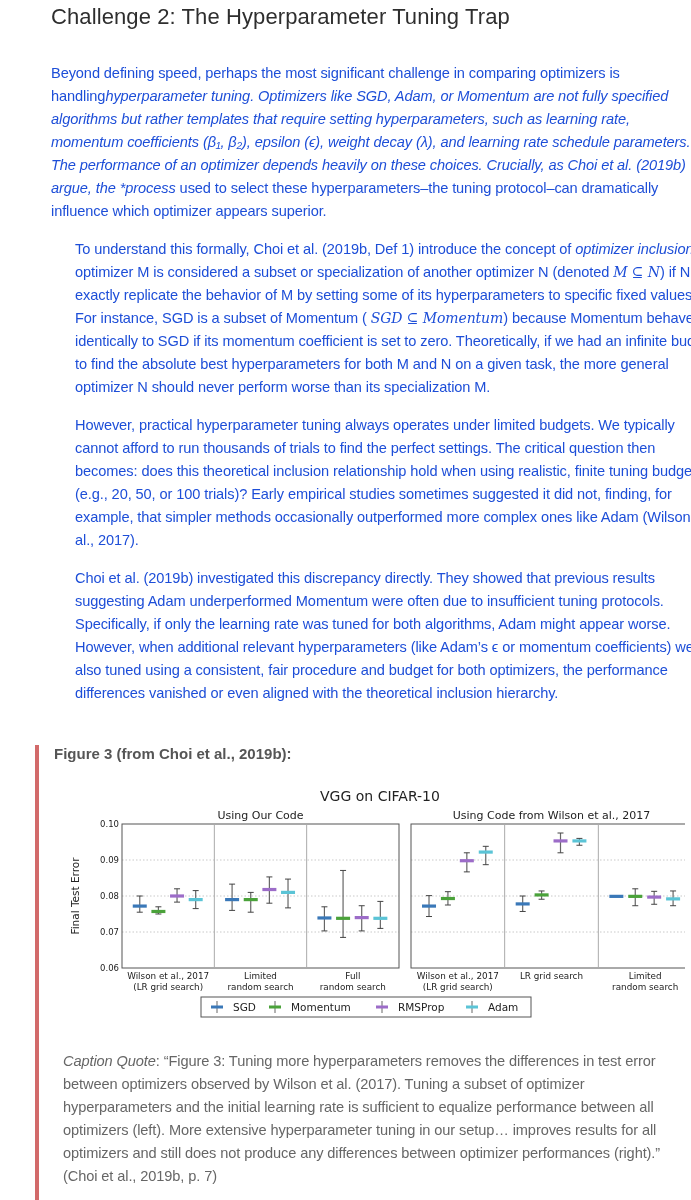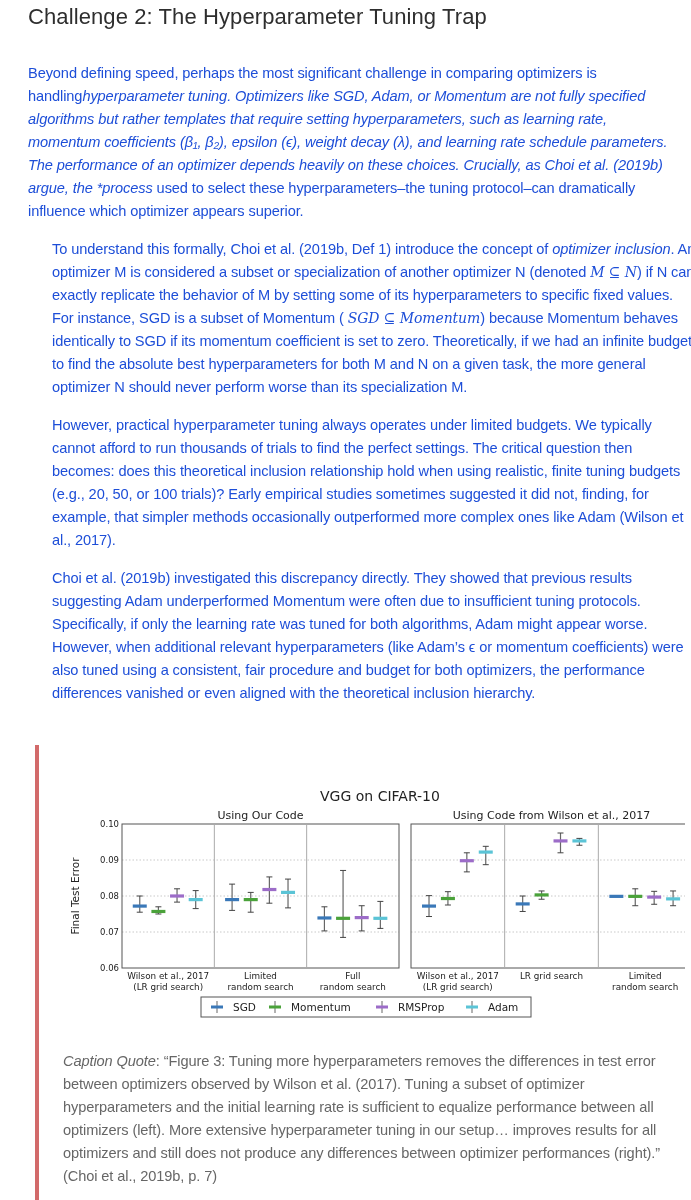--- a/index.html
+++ b/index.html
@@ -1,17 +1,17 @@
 <!DOCTYPE html>
 <html><head>
 <meta charset="utf-8">
 <style>
   html, body { margin: 0; padding: 0; background: #ffffff; }
   body { width: 691px; height: 1200px; overflow: hidden; font-family: "Liberation Sans", sans-serif; color: #3a3a3a; }
-  .page { position: relative; padding: 0 0 0 28px; }
+  .page { position: relative; padding: 0 0 0 51px; }
   h2 { margin: 0; padding-top: 2px; font-size: 22px; font-weight: normal; color: #2e2e2e; height: 44px; line-height: 30px; letter-spacing: 0.1px; }
   p { margin: 0; font-size: 14.6px; line-height: 23px; color: #1d4ed8; width: 645px; letter-spacing: -0.1px; }
   p.first { margin-top: 16px; }
   p + p { margin-top: 15px; margin-left: 24px; }
   i.math { font-family: "DejaVu Serif", serif; font-style: italic; font-size: 14px; }
   .quote-block { position: absolute; left: 35px; top: 745px; width: 645px; height: 455px; border-left: 4px solid #d26a6a; }
   .fig-title { position: absolute; left: 15px; top: 0; font-weight: bold; font-size: 15px; color: #555; }
   .chart-wrap { position: absolute; left: 26px; top: 38px; width: 620px; height: 250px; }
   .caption { position: absolute; left: 24px; top: 305px; width: 600px; font-size: 14.6px; line-height: 23px; color: #666; letter-spacing: -0.1px; }
   svg text { font-family: "DejaVu Sans", sans-serif; fill: #222; }
@@ -25,20 +25,21 @@
   <p class="first"><span>Beyond defining speed, perhaps the most significant challenge in comparing optimizers is handling</span><i>hyperparameter tuning. Optimizers like SGD, Adam, or Momentum are not fully specified algorithms but rather templates that require setting hyperparameters, such as learning rate, momentum coefficients (β₁, β₂), epsilon (ϵ), weight decay (λ), and learning rate schedule parameters. The performance of an optimizer depends heavily on these choices. Crucially, as Choi et al. (2019b) argue, the *process</i><span> used to select these hyperparameters–the tuning protocol–can dramatically influence which optimizer appears superior.</span></p>
 
   <p><span>To understand this formally, Choi et al. (2019b, Def 1) introduce the concept of </span><i>optimizer inclusion</i><span>. An optimizer M is considered a subset or specialization of another optimizer N (denoted </span><i class="math">M ⊆ N</i><span>) if N can exactly replicate the behavior of M by setting some of its hyperparameters to specific fixed values. For instance, SGD is a subset of Momentum ( </span><i class="math">SGD ⊆ Momentum</i><span>) because Momentum behaves identically to SGD if its momentum coefficient is set to zero. Theoretically, if we had an infinite budget to find the absolute best hyperparameters for both M and N on a given task, the more general optimizer N should never perform worse than its specialization M.</span></p>
 
   <p>However, practical hyperparameter tuning always operates under limited budgets. We typically cannot afford to run thousands of trials to find the perfect settings. The critical question then becomes: does this theoretical inclusion relationship hold when using realistic, finite tuning budgets (e.g., 20, 50, or 100 trials)? Early empirical studies sometimes suggested it did not, finding, for example, that simpler methods occasionally outperformed more complex ones like Adam (Wilson et al., 2017).</p>
 
   <p>Choi et al. (2019b) investigated this discrepancy directly. They showed that previous results suggesting Adam underperformed Momentum were often due to insufficient tuning protocols. Specifically, if only the learning rate was tuned for both algorithms, Adam might appear worse. However, when additional relevant hyperparameters (like Adam’s ϵ or momentum coefficients) were also tuned using a consistent, fair procedure and budget for both optimizers, the performance differences vanished or even aligned with the theoretical inclusion hierarchy.</p>
 </div>
 
 <div class="quote-block">
+  <div class="fig-title">Figure 3 (from Choi et al., 2019b):</div>
 
   <div class="chart-wrap">
     <svg id="chart" width="620" height="250">
         <text x="315" y="18" font-size="14" text-anchor="middle">VGG on CIFAR-10</text>
         <text x="14" y="113" font-size="10.5" text-anchor="middle" transform="rotate(-90 14 113)">Final Test Error</text>
         <text x="54" y="44" font-size="8.5" text-anchor="end">0.10</text>
         <text x="54" y="80.00000000000003" font-size="8.5" text-anchor="end">0.09</text>
         <text x="54" y="116" font-size="8.5" text-anchor="end">0.08</text>
         <text x="54" y="151.99999999999997" font-size="8.5" text-anchor="end">0.07</text>
         <text x="54" y="188" font-size="8.5" text-anchor="end">0.06</text>

